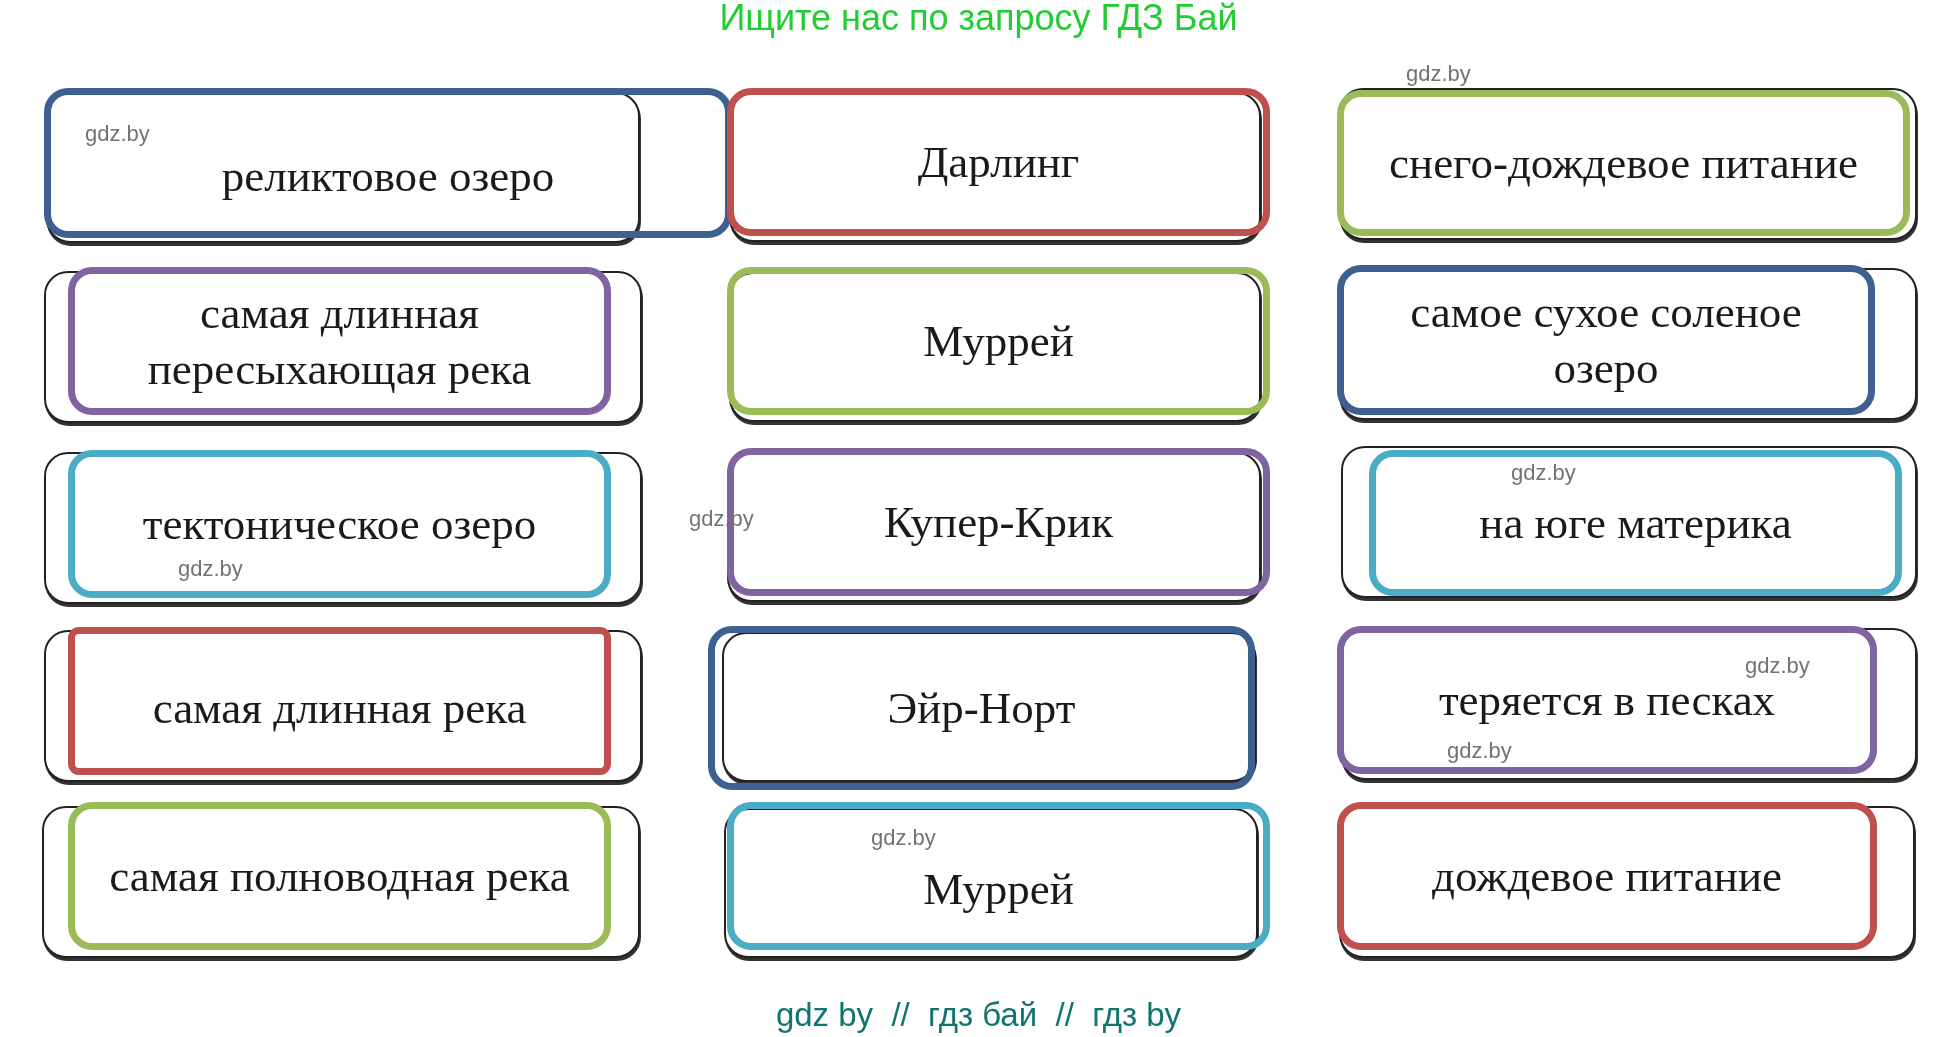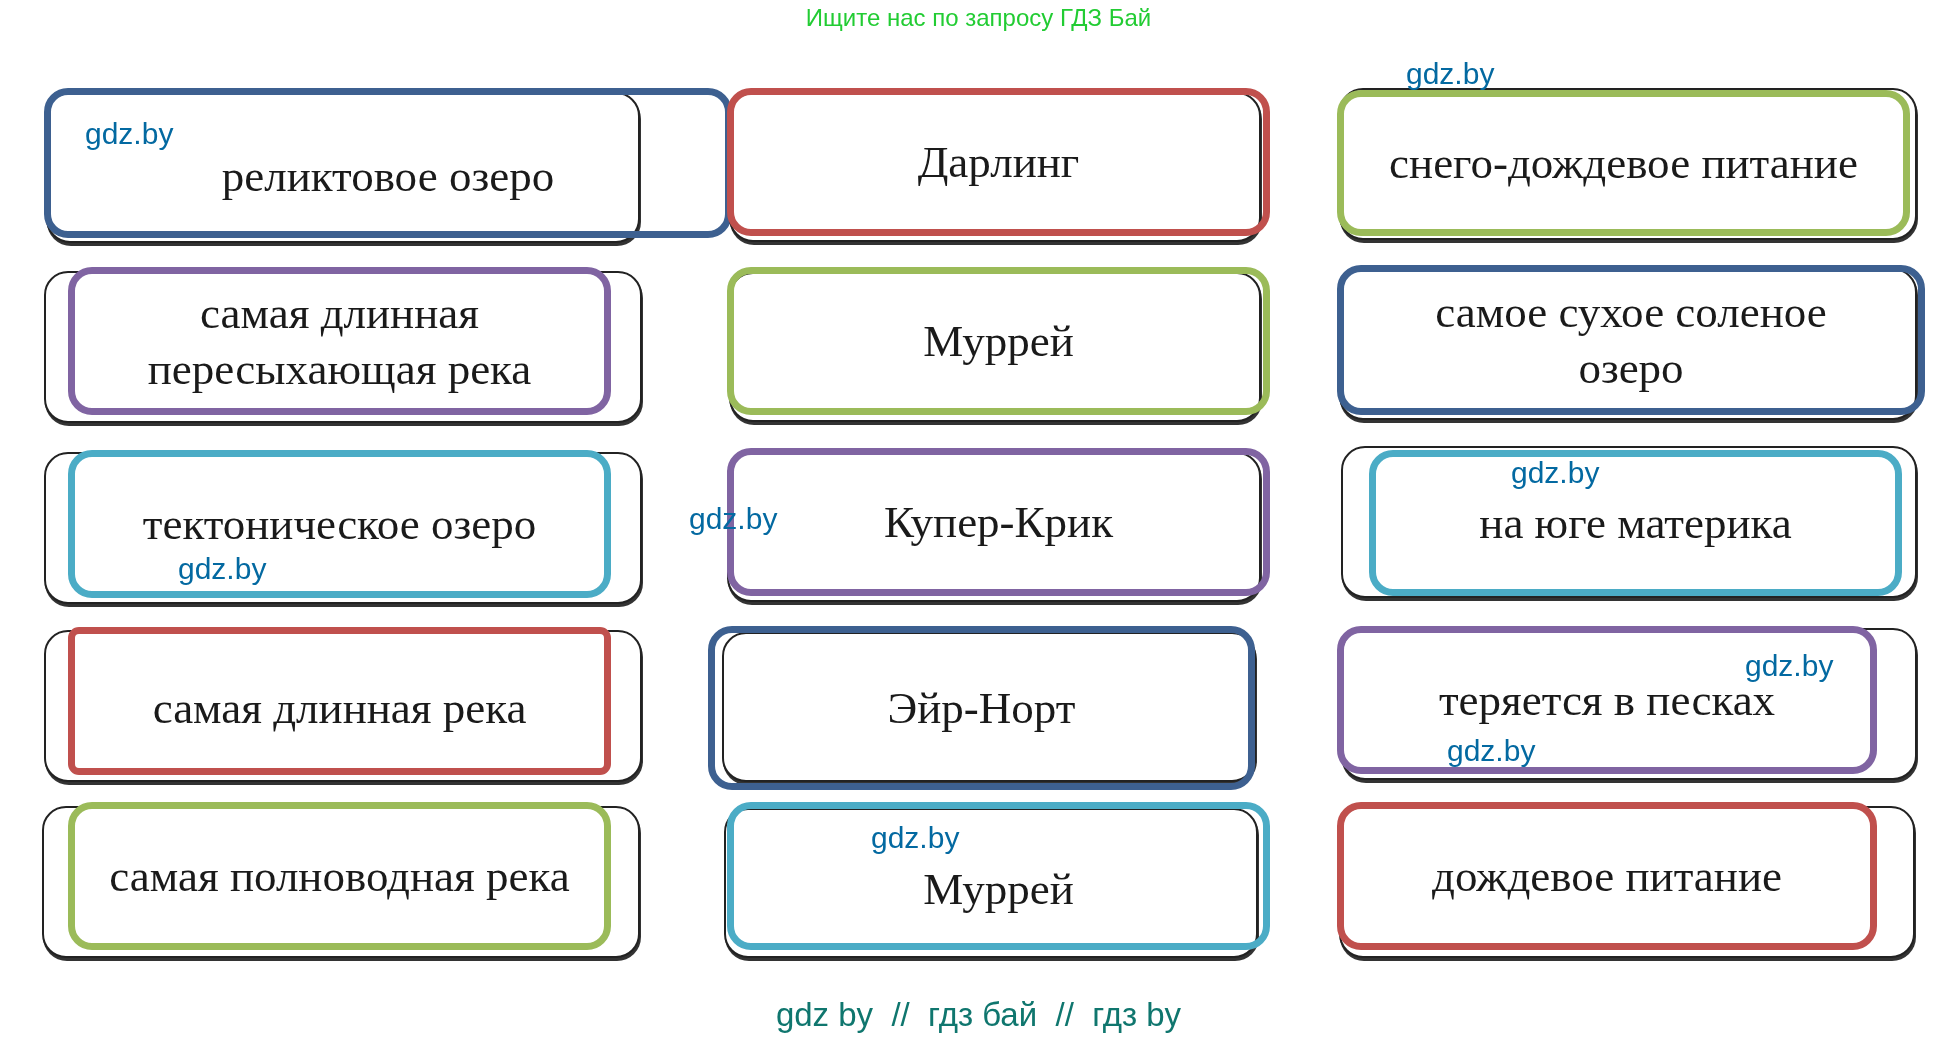--- a/index.html
+++ b/index.html
@@ -1,22 +1,22 @@
 <!DOCTYPE html>
 <html><head>
 <meta charset="utf-8">
 <style>
   html,body{margin:0;padding:0;background:#fff;}
   body{width:1957px;height:1037px;position:relative;overflow:hidden;font-family:"Liberation Serif",serif;}
-  .header{position:absolute;left:0;top:0;width:1957px;text-align:center;font-family:"Liberation Sans",sans-serif;font-size:24px;line-height:36px;color:#22cc33;}
+  .header{position:absolute;left:0;top:0;width:1957px;text-align:center;font-family:"Liberation Sans",sans-serif;font-size:36px;line-height:36px;color:#22cc33;}
   .footer{position:absolute;left:0;top:995px;width:1957px;text-align:center;font-family:"Liberation Sans",sans-serif;font-size:33px;line-height:40px;color:#0f766e;white-space:pre;}
   .outline{position:absolute;border:2px solid #222;border-radius:24px;box-shadow:1px 3px 0 #333;background:#fff;}
   .frame{position:absolute;border-width:7px;border-style:solid;border-radius:24px;display:flex;align-items:center;justify-content:center;text-align:center;box-sizing:border-box;}
   .label{font-family:"Liberation Serif",serif;font-size:45px;line-height:56px;color:#1a1a1a;}
-  .wm{position:absolute;font-family:"Liberation Sans",sans-serif;font-size:30px;color:#0369a1;line-height:32px;}
+  .wm{position:absolute;font-family:"Liberation Sans",sans-serif;font-size:22px;color:#737373;line-height:32px;}
 </style>
 </head>
 <body>
 
 <div class="header">Ищите нас по запросу ГДЗ Бай</div>
 
 <div>
   <div class="outline" style="left:46px;top:92px;width:590px;height:147px;"></div>
   <div class="frame" style="left:44px;top:88px;width:688px;height:150px;border-color:#3d6090;">
     <span class="label" style="margin-top:26px;">реликтовое озеро</span>
@@ -79,21 +79,21 @@
 </div>
 
 <div>
   <div class="outline" style="left:1339px;top:88px;width:574px;height:148px;"></div>
   <div class="frame" style="left:1337px;top:90px;width:573px;height:146px;border-color:#9bbb59;">
     <span class="label">снего-дождевое питание</span>
   </div>
 </div>
 <div>
   <div class="outline" style="left:1339px;top:268px;width:574px;height:148px;"></div>
-  <div class="frame" style="left:1337px;top:265px;width:588px;height:150px;border-color:#3d6090;">
+  <div class="frame" style="left:1337px;top:265px;width:538px;height:150px;border-color:#3d6090;">
     <span class="label" style="width:460px;">самое сухое соленое озеро</span>
   </div>
 </div>
 <div>
   <div class="outline" style="left:1341px;top:446px;width:572px;height:148px;"></div>
   <div class="frame" style="left:1369px;top:450px;width:533px;height:146px;border-color:#4bacc6;">
     <span class="label">на юге материка</span>
   </div>
 </div>
 <div>

